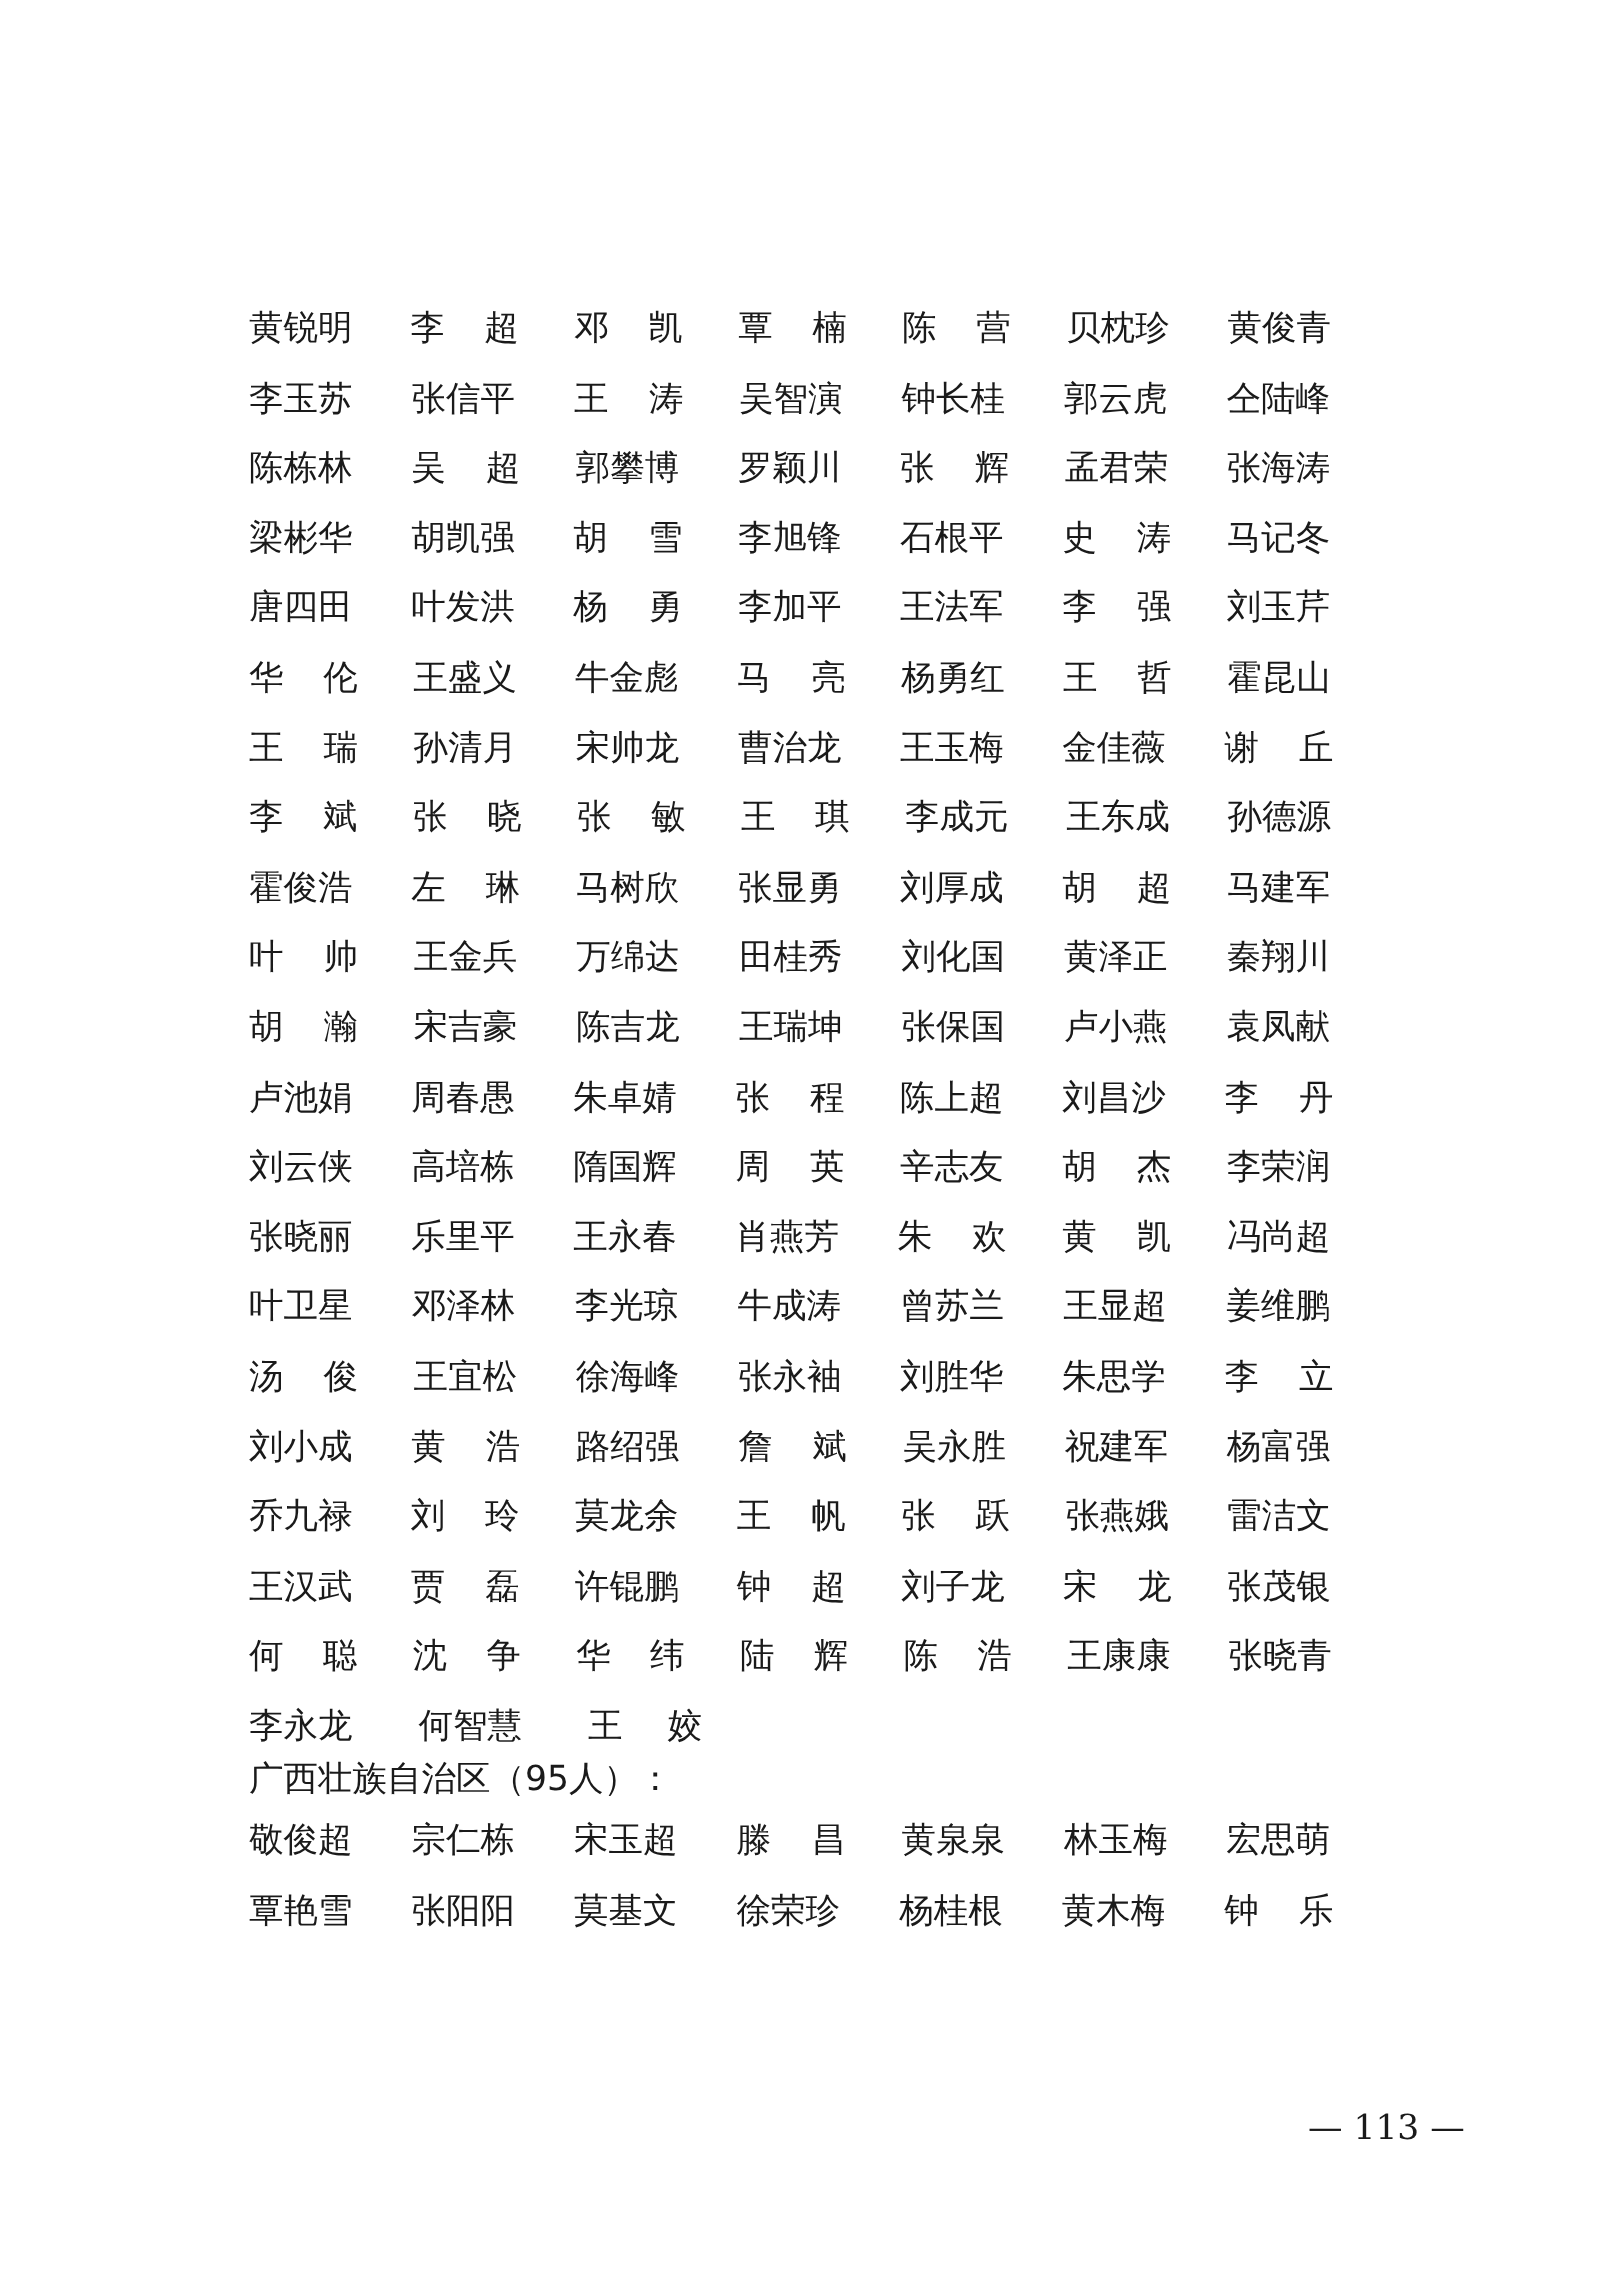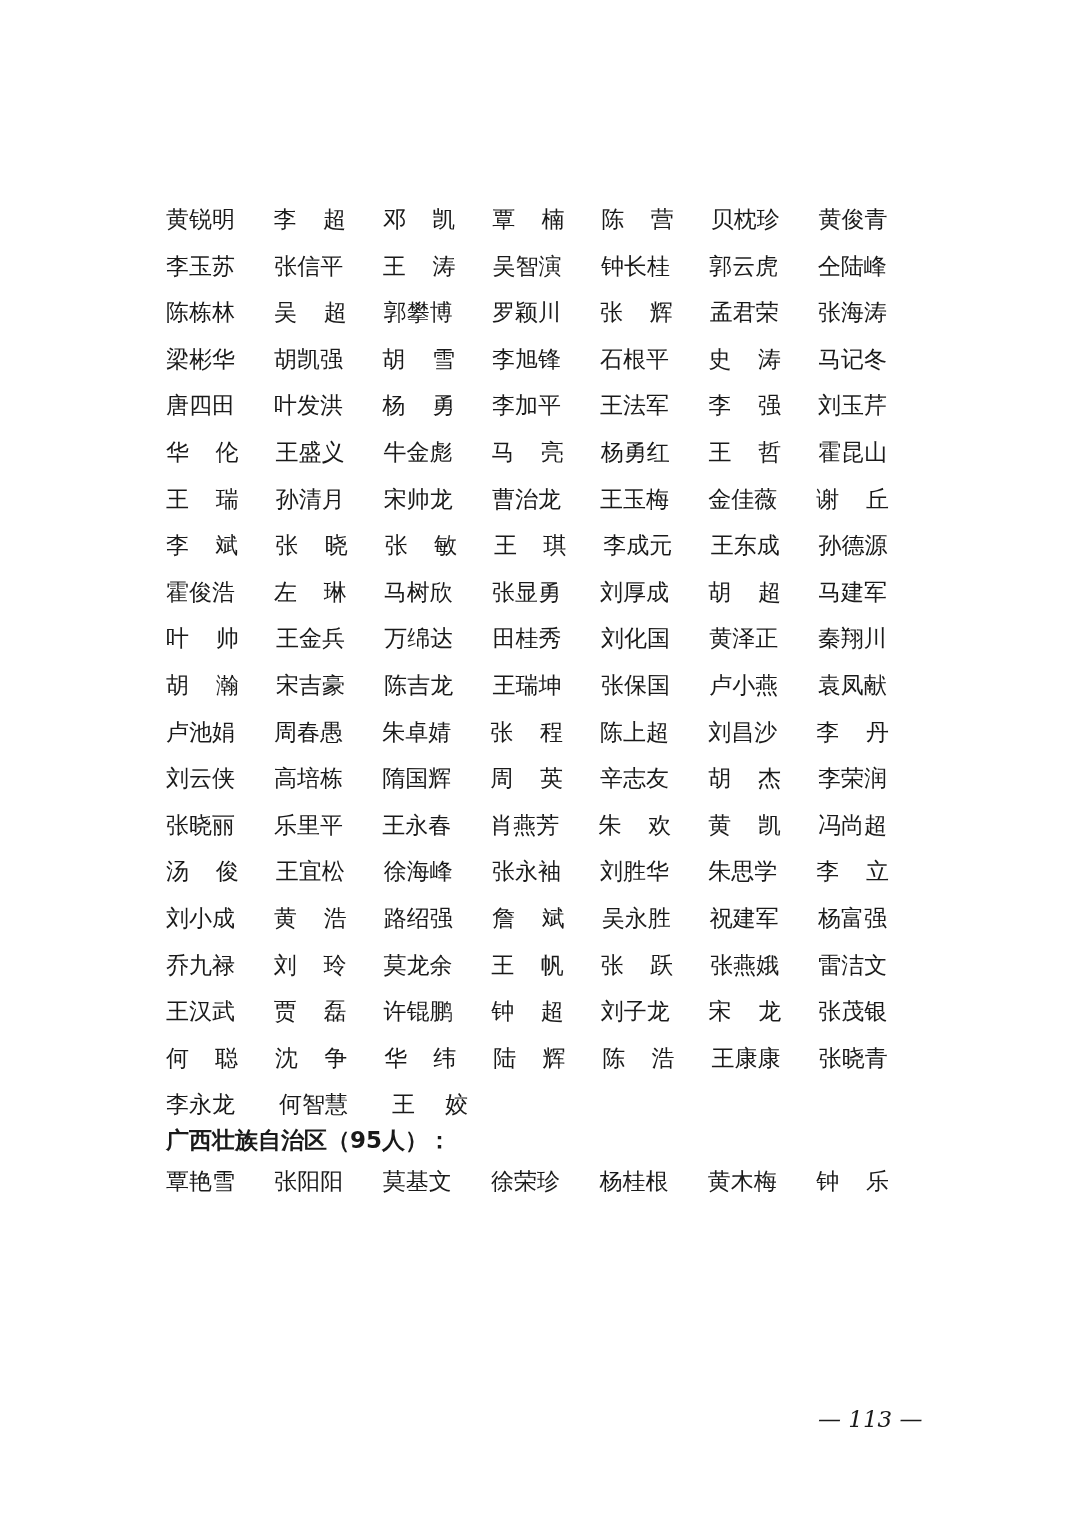--- a/index.html
+++ b/index.html
@@ -14,26 +14,26 @@
     .name {
       width: 113px; font-size: 23px; line-height: 46px;
       display: flex; justify-content: space-between; box-sizing: border-box;
       letter-spacing: 0; white-space: nowrap;
     }
     .name.three { justify-content: flex-start; }
     .name.two span:first-child { margin-right: 0; }
     .name.two { width: 76px; margin-right: 37px; }
     .heading {
       font-family: "DejaVu Sans", "Liberation Sans", sans-serif;
-      font-weight: bold; font-size: 23px; line-height: 36px; height: 36px;
+      font-weight: normal; font-size: 23px; line-height: 36px; height: 36px;
       margin-top: -6px;
     }
     .page-number {
-      position: absolute; left: 818px; top: 1404px;
-      font-size: 23px; line-height: 30px; color: #1a1a1a; font-style: italic;
+      position: absolute; left: 872px; top: 1404px;
+      font-size: 23px; line-height: 30px; color: #1a1a1a;
     }
   </style>
 </head>
 <body>
 
 <div class="page">
   <div class="content">
     <div id="rows-a">
         <div class="row">
           <div class="name three">黄锐明</div>
@@ -245,20 +245,29 @@
             <span>朱</span>
             <span>欢</span>
           </div>
           <div class="name two">
             <span>黄</span>
             <span>凯</span>
           </div>
           <div class="name three">冯尚超</div>
         </div>
         <div class="row">
+          <div class="name three">叶卫星</div>
+          <div class="name three">邓泽林</div>
+          <div class="name three">李光琼</div>
+          <div class="name three">牛成涛</div>
+          <div class="name three">曾苏兰</div>
+          <div class="name three">王显超</div>
+          <div class="name three">姜维鹏</div>
+        </div>
+        <div class="row">
           <div class="name two">
             <span>汤</span>
             <span>俊</span>
           </div>
           <div class="name three">王宜松</div>
           <div class="name three">徐海峰</div>
           <div class="name three">张永袖</div>
           <div class="name three">刘胜华</div>
           <div class="name three">朱思学</div>
           <div class="name two">
@@ -345,20 +354,32 @@
           <div class="name three">李永龙</div>
           <div class="name three">何智慧</div>
           <div class="name two">
             <span>王</span>
             <span>姣</span>
           </div>
         </div>
       </div>
     <div class="heading">广西壮族自治区（95人）：</div>
     <div id="rows-b">
+        <div class="row">
+          <div class="name three">敬俊超</div>
+          <div class="name three">宗仁栋</div>
+          <div class="name three">宋玉超</div>
+          <div class="name two">
+            <span>滕</span>
+            <span>昌</span>
+          </div>
+          <div class="name three">黄泉泉</div>
+          <div class="name three">林玉梅</div>
+          <div class="name three">宏思萌</div>
+        </div>
         <div class="row">
           <div class="name three">覃艳雪</div>
           <div class="name three">张阳阳</div>
           <div class="name three">莫基文</div>
           <div class="name three">徐荣珍</div>
           <div class="name three">杨桂根</div>
           <div class="name three">黄木梅</div>
           <div class="name two">
             <span>钟</span>
             <span>乐</span>

